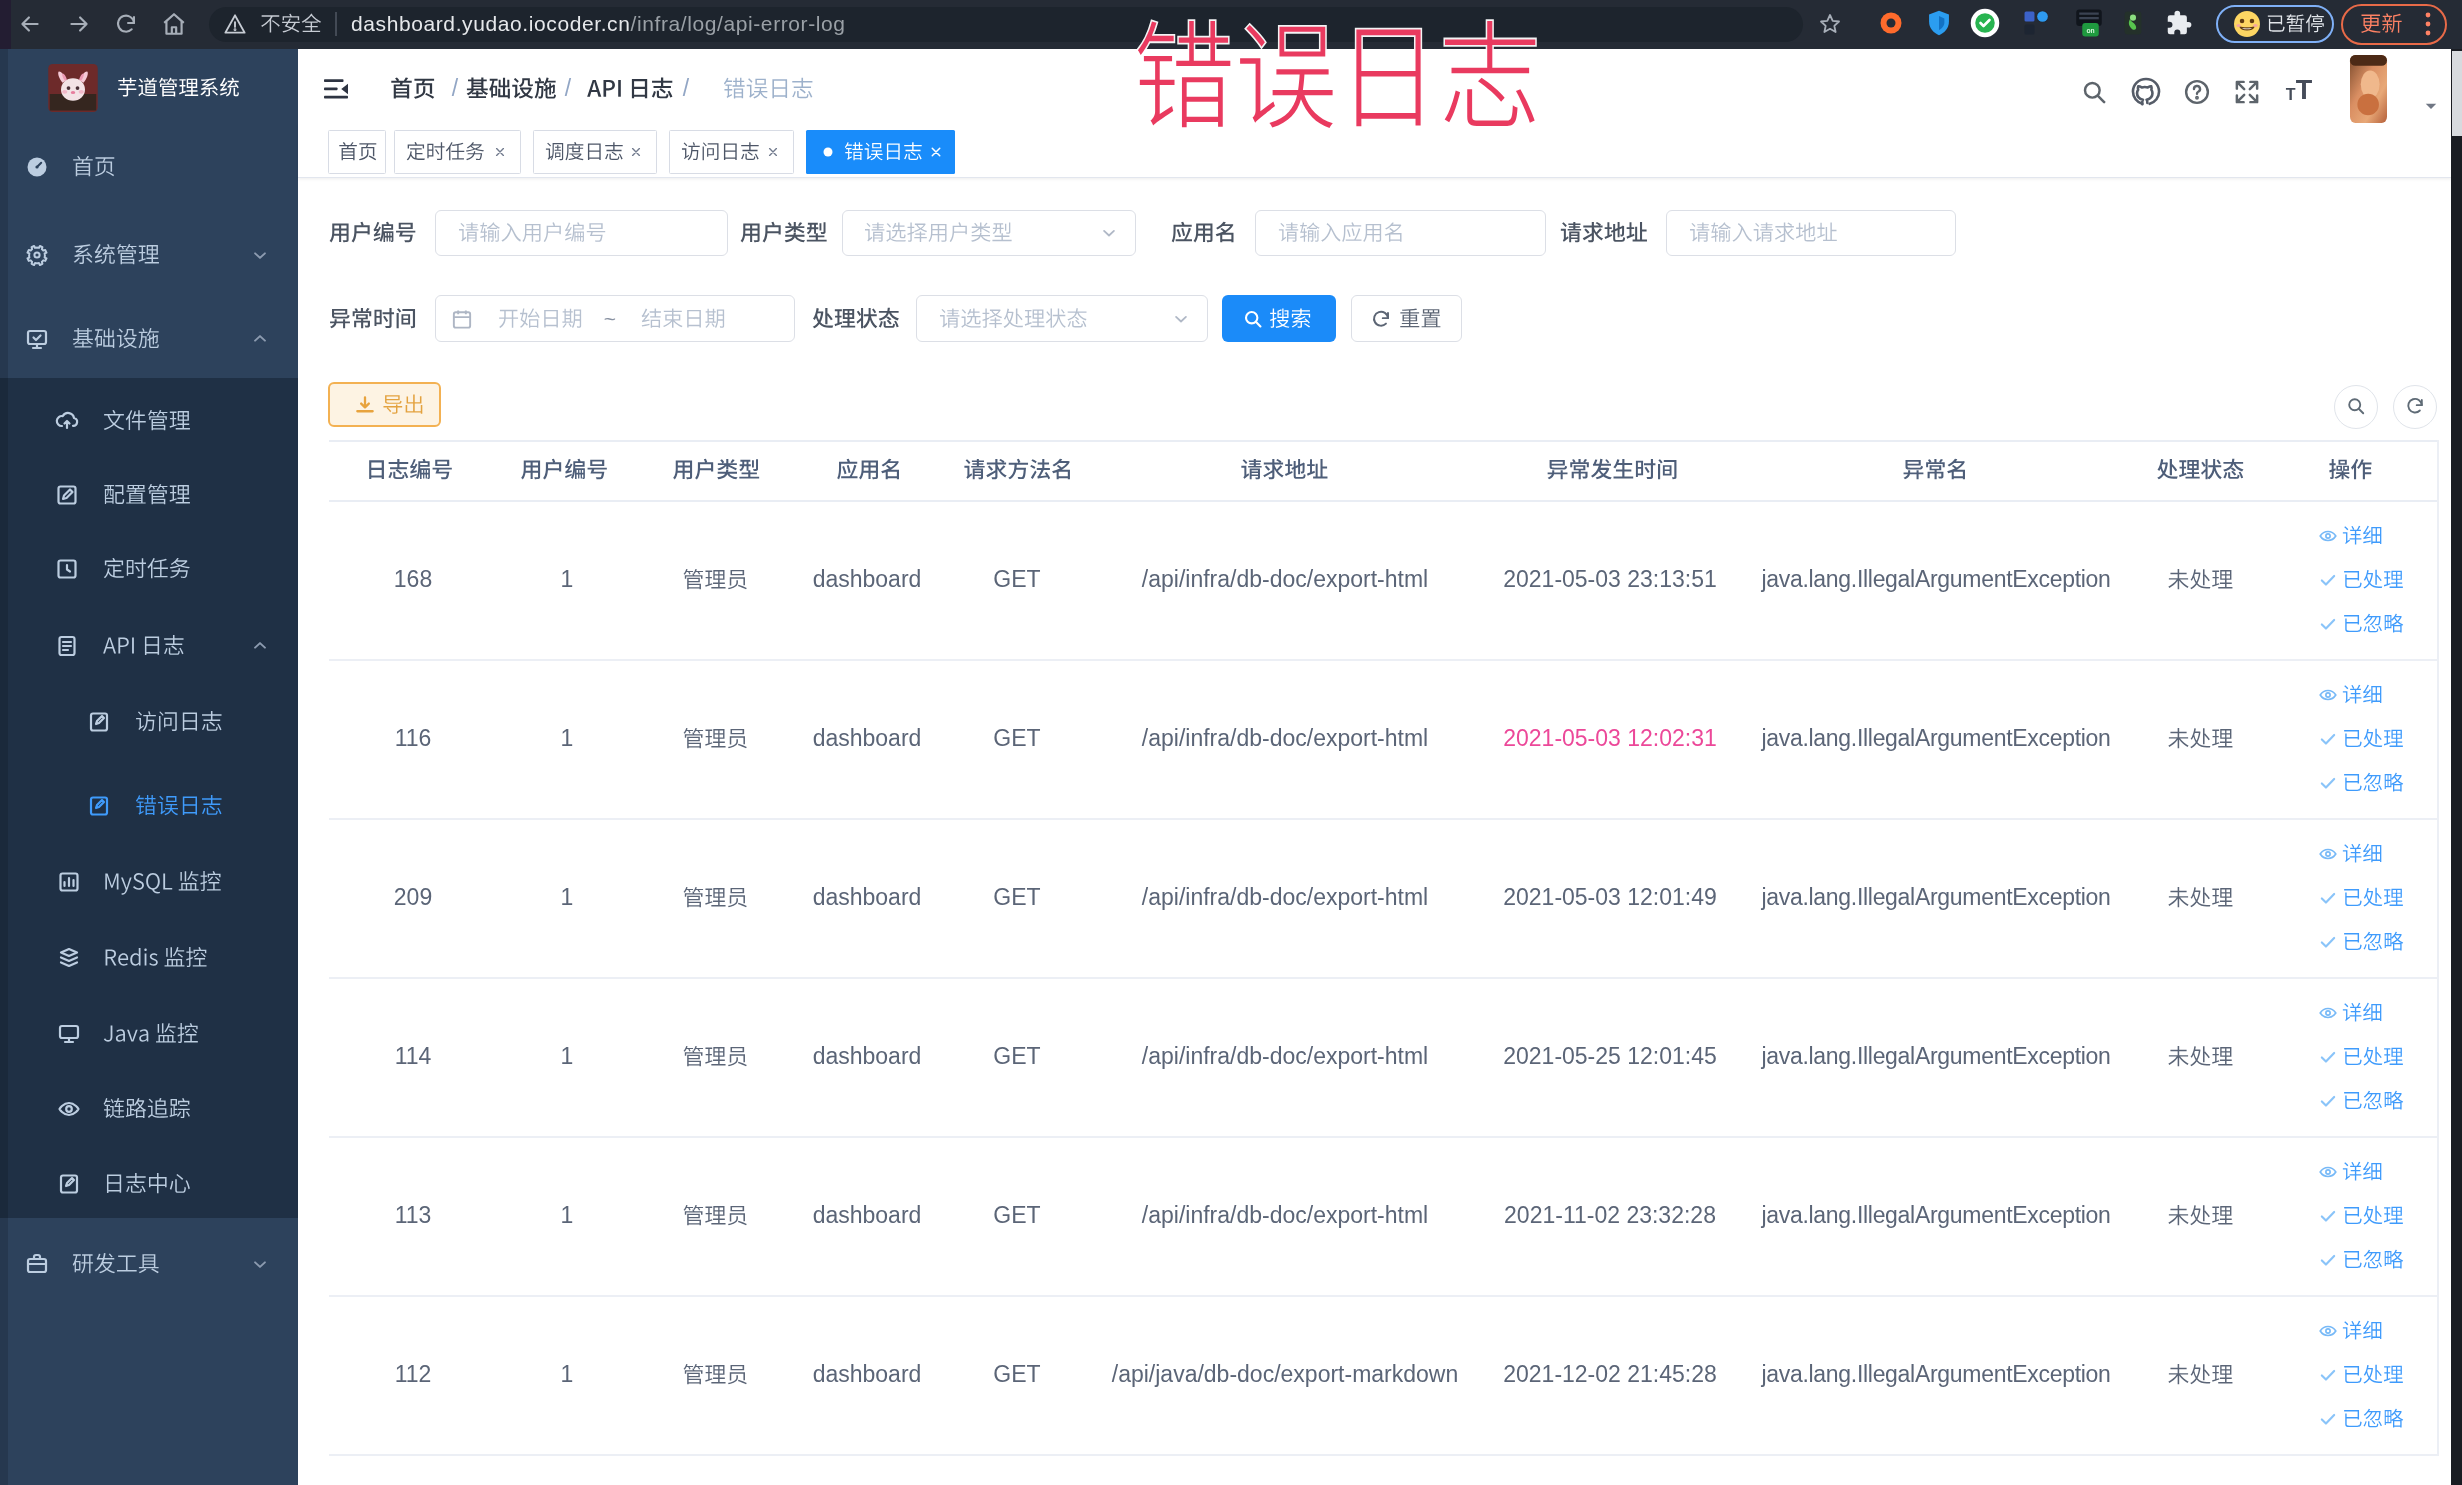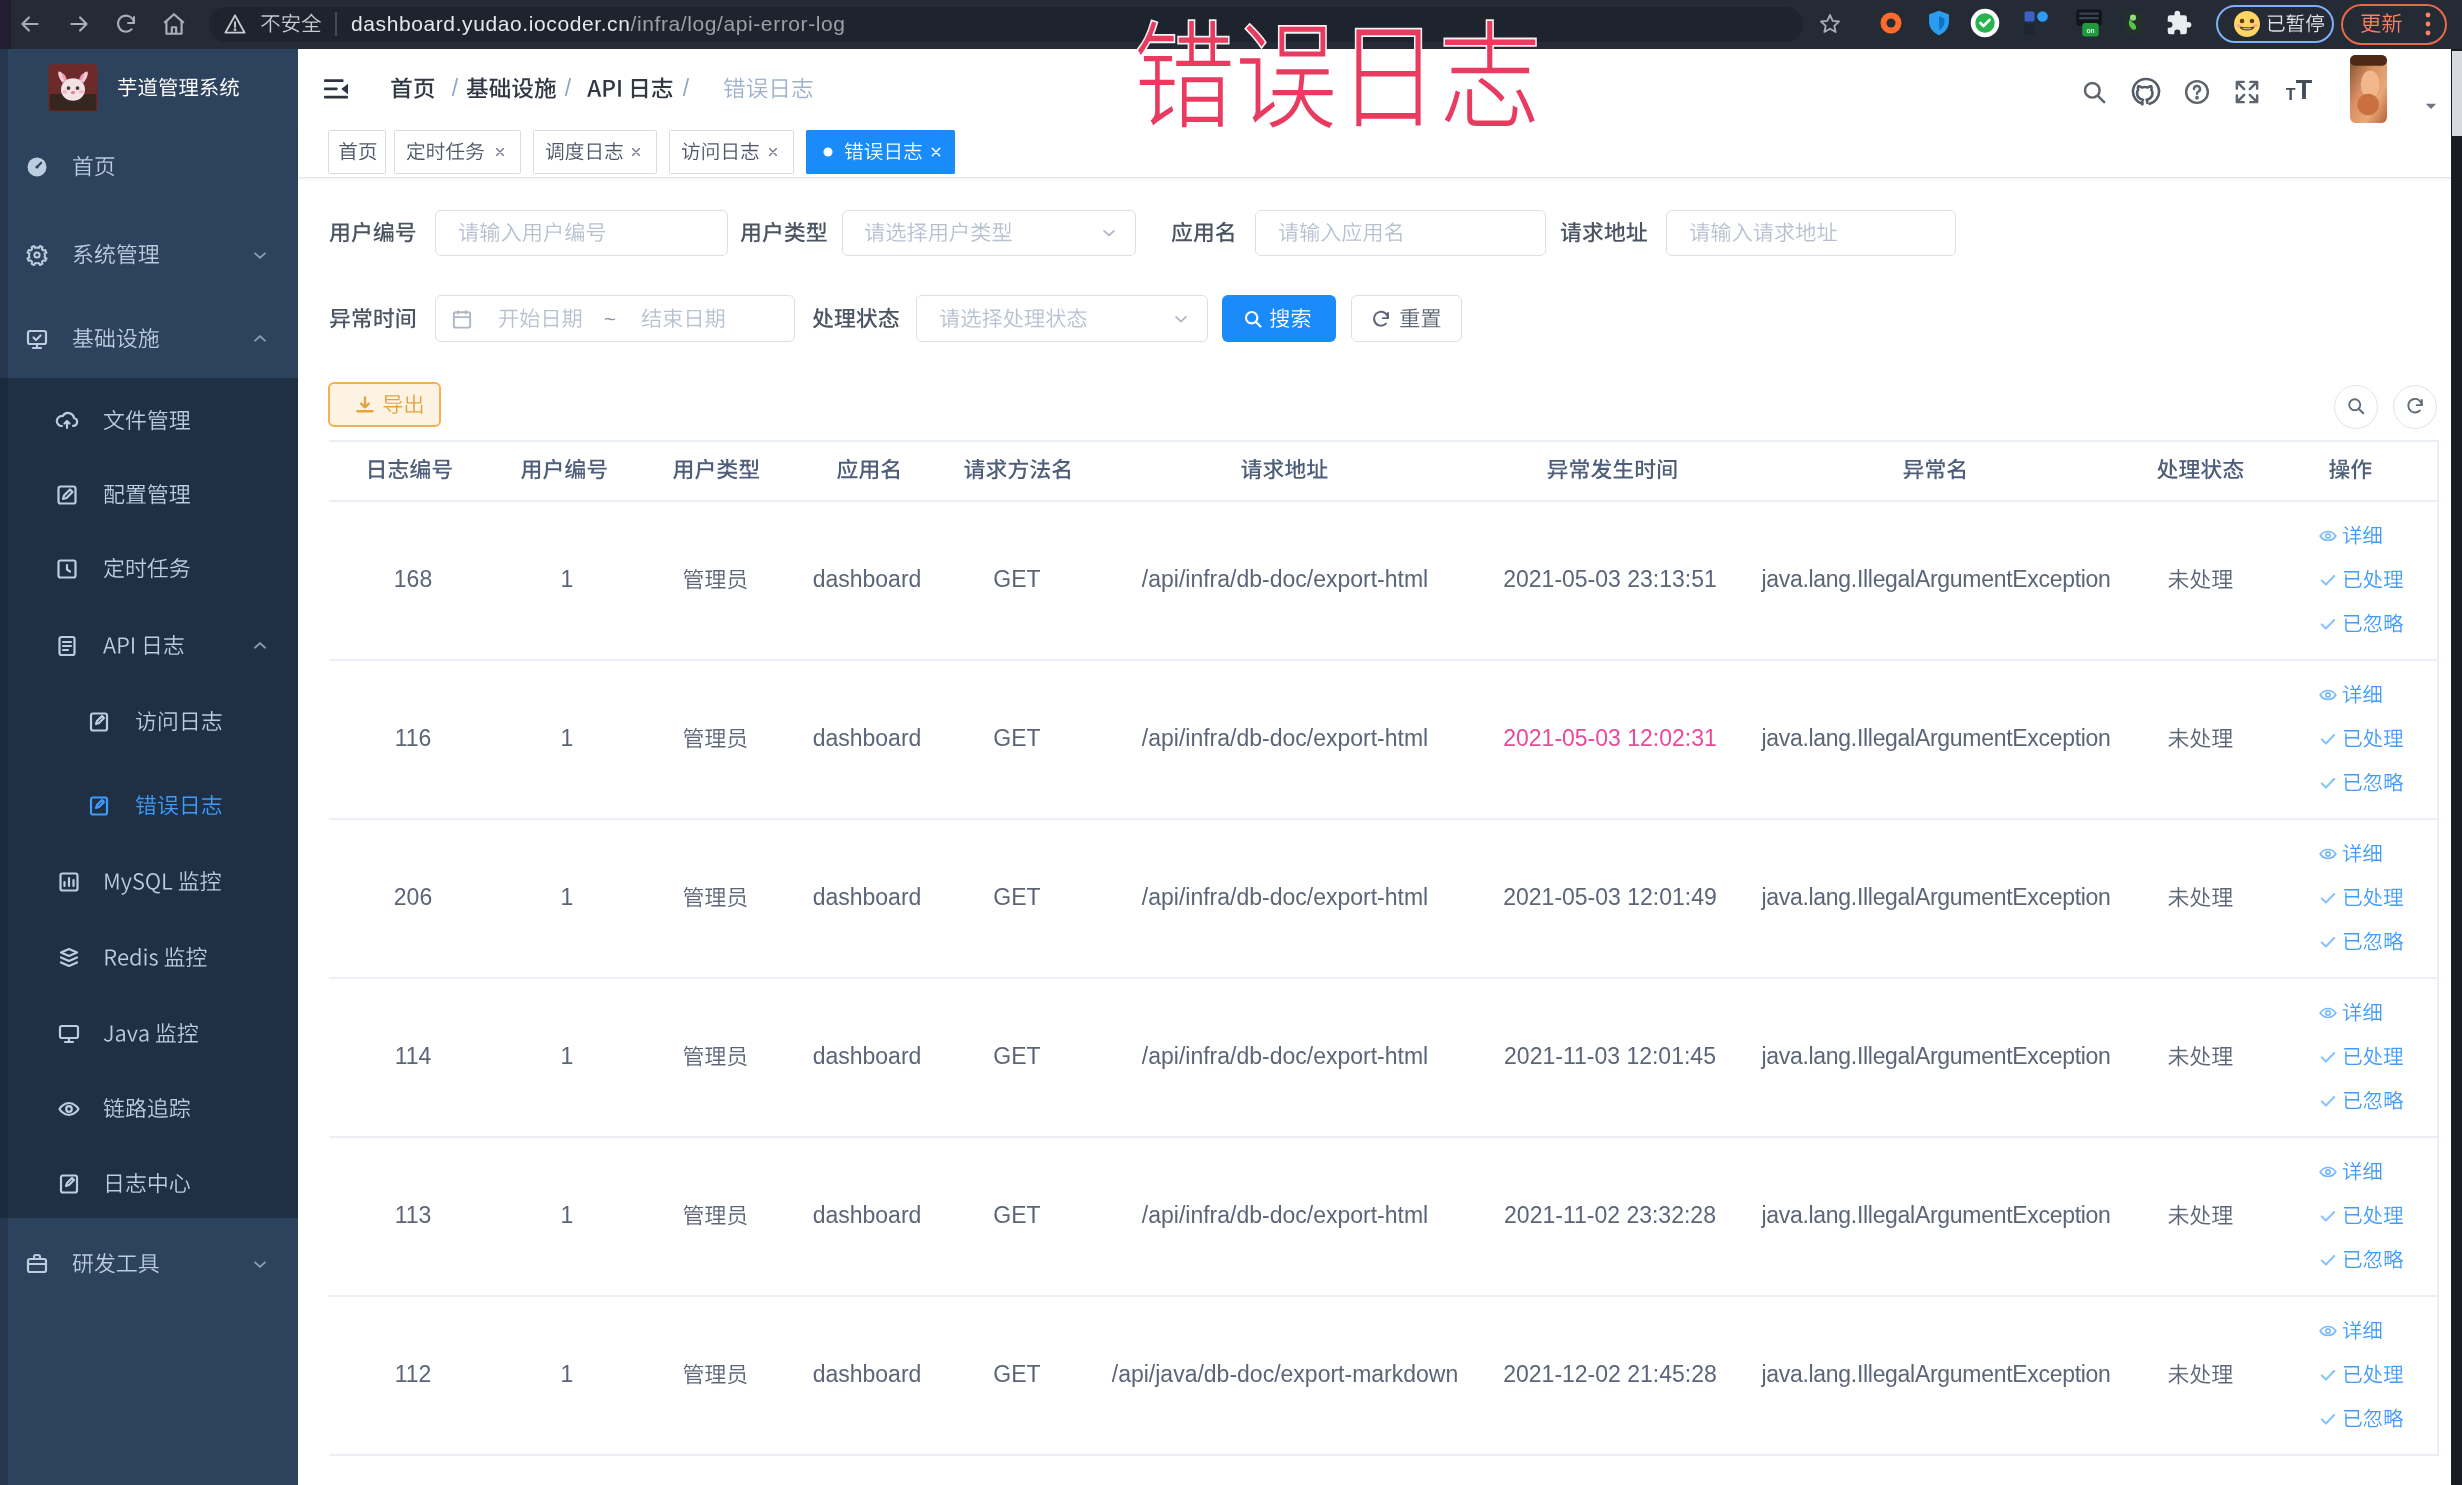--- a/index.html
+++ b/index.html
@@ -954,21 +954,21 @@
 <div style="position:absolute;left:2342px;top:783px;transform:translate(0,-50%);line-height:0;">
     <svg class="ct" width="63" height="26.6" viewBox="0 0 82.6 35.1" style="">
       <g transform="translate(0,26.73) scale(0.027,-0.027)" fill="#3f9bfc">
         <use href="#gd5DF2" x="0"></use>
         <use href="#gd5FFD" x="1000"></use>
         <use href="#gd7565" x="2000"></use>
       </g>
     </svg>
   </div>
 <div style="position:absolute;left:329px;top:977px;width:2110px;height:1.5px;background:#eceff5;"></div>
-<div style="position:absolute;left:413px;top:898px;transform:translate(-50%,-50%);font:400 23px 'Liberation Sans',sans-serif;color:#5b6577;white-space:nowrap;line-height:1.1;">206</div>
+<div style="position:absolute;left:413px;top:898px;transform:translate(-50%,-50%);font:400 23px 'Liberation Sans',sans-serif;color:#5b6577;white-space:nowrap;line-height:1.1;">209</div>
 <div style="position:absolute;left:567px;top:898px;transform:translate(-50%,-50%);font:400 23px 'Liberation Sans',sans-serif;color:#5b6577;white-space:nowrap;line-height:1.1;">1</div>
 <div style="position:absolute;left:716px;top:898px;transform:translate(-50%,-50%);line-height:0;">
     <svg class="ct" width="67" height="28.5" viewBox="0 0 88.7 37.7" style="">
       <g transform="translate(0,28.71) scale(0.029,-0.029)" fill="#5b6577">
         <use href="#gd7BA1" x="0"></use>
         <use href="#gd7406" x="1000"></use>
         <use href="#gd5458" x="2000"></use>
       </g>
     </svg>
   </div>
@@ -1030,21 +1030,21 @@
       <g transform="translate(0,28.71) scale(0.029,-0.029)" fill="#5b6577">
         <use href="#gd7BA1" x="0"></use>
         <use href="#gd7406" x="1000"></use>
         <use href="#gd5458" x="2000"></use>
       </g>
     </svg>
   </div>
 <div style="position:absolute;left:867px;top:1057px;transform:translate(-50%,-50%);font:400 23px 'Liberation Sans',sans-serif;color:#5b6577;white-space:nowrap;line-height:1.1;">dashboard</div>
 <div style="position:absolute;left:1017px;top:1057px;transform:translate(-50%,-50%);font:400 23px 'Liberation Sans',sans-serif;color:#5b6577;white-space:nowrap;line-height:1.1;">GET</div>
 <div style="position:absolute;left:1285px;top:1057px;transform:translate(-50%,-50%);font:400 23px 'Liberation Sans',sans-serif;color:#5b6577;white-space:nowrap;line-height:1.1;">/api/infra/db-doc/export-html</div>
-<div style="position:absolute;left:1610px;top:1057px;transform:translate(-50%,-50%);font:400 23px 'Liberation Sans',sans-serif;color:#5b6577;white-space:nowrap;line-height:1.1;">2021-11-03 12:01:45</div>
+<div style="position:absolute;left:1610px;top:1057px;transform:translate(-50%,-50%);font:400 23px 'Liberation Sans',sans-serif;color:#5b6577;white-space:nowrap;line-height:1.1;">2021-05-25 12:01:45</div>
 <div style="position:absolute;left:1936px;top:1057px;transform:translate(-50%,-50%);font:400 23px 'Liberation Sans',sans-serif;color:#5b6577;white-space:nowrap;line-height:1.1;letter-spacing:-0.3px;">java.lang.IllegalArgumentException</div>
 <div style="position:absolute;left:2201px;top:1057px;transform:translate(-50%,-50%);line-height:0;">
     <svg class="ct" width="67" height="28.5" viewBox="0 0 88.7 37.7" style="">
       <g transform="translate(0,28.71) scale(0.029,-0.029)" fill="#5b6577">
         <use href="#gd672A" x="0"></use>
         <use href="#gd5904" x="1000"></use>
         <use href="#gd7406" x="2000"></use>
       </g>
     </svg>
   </div>

